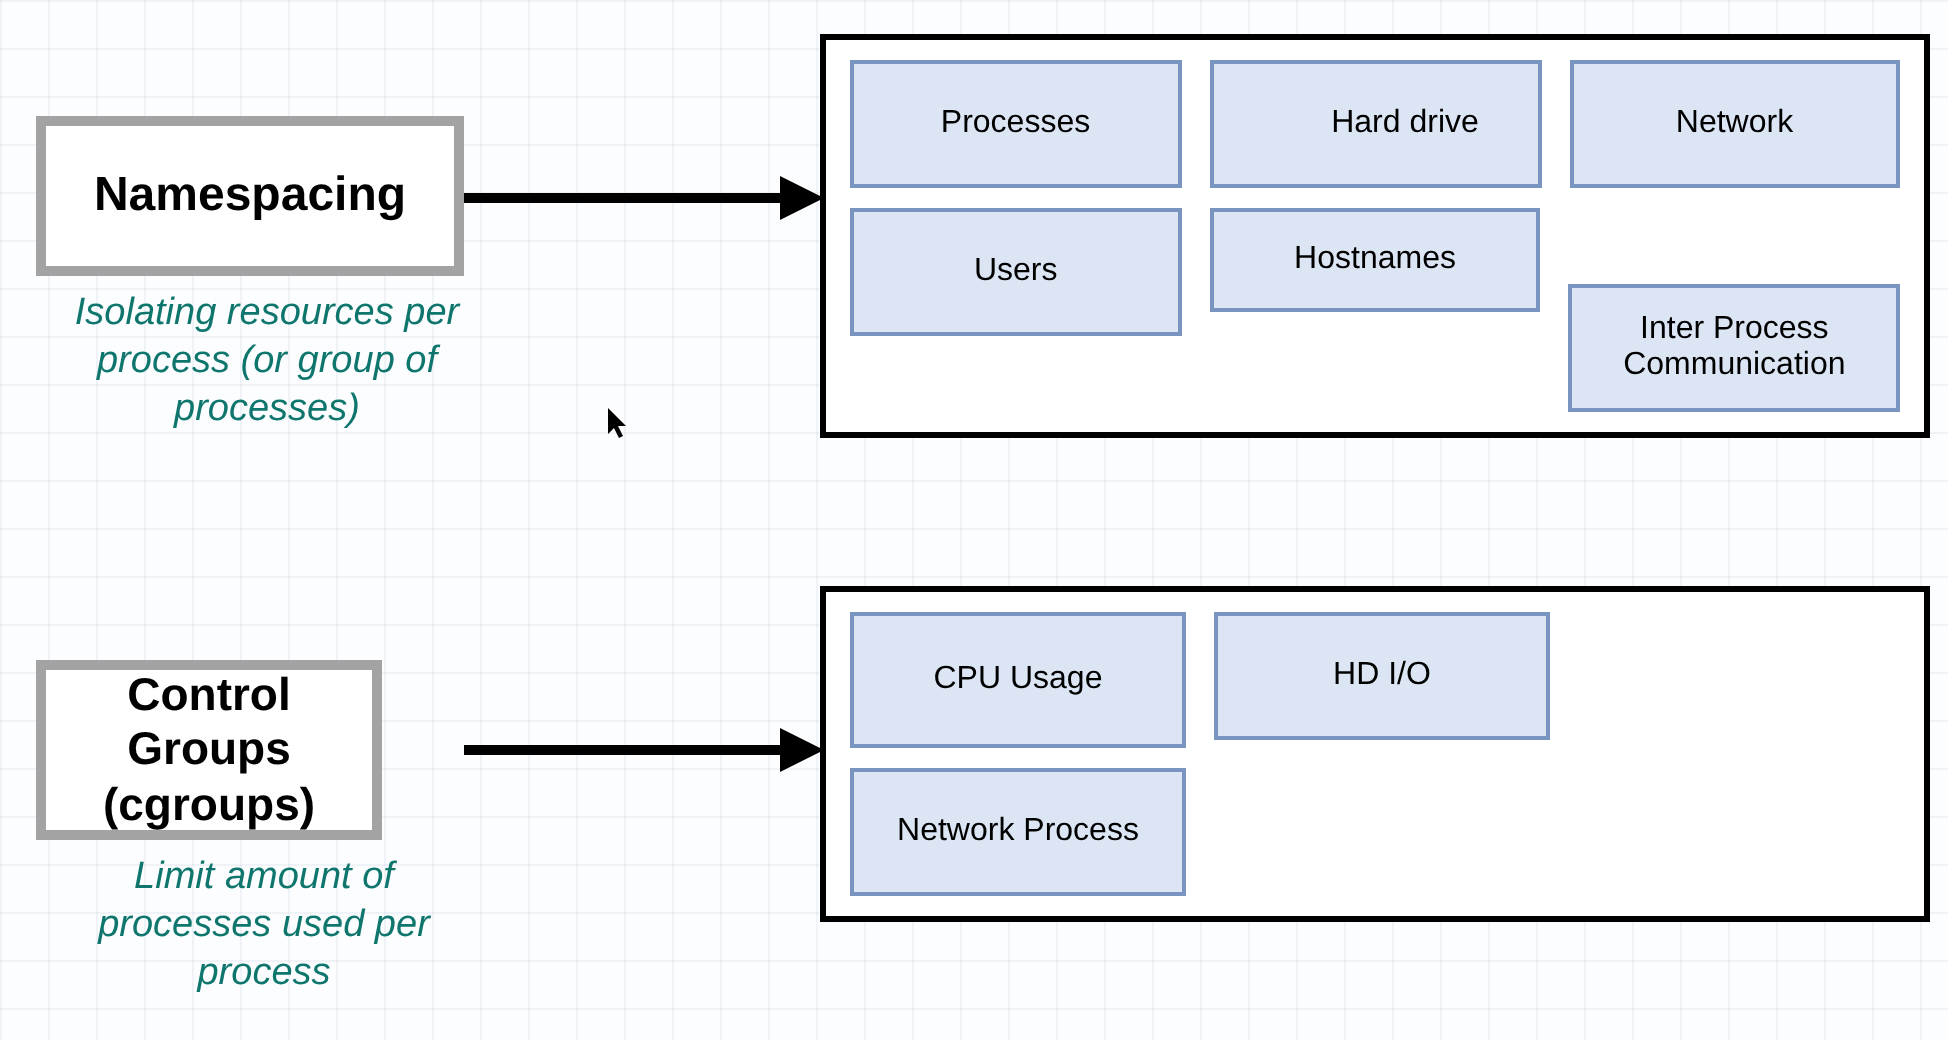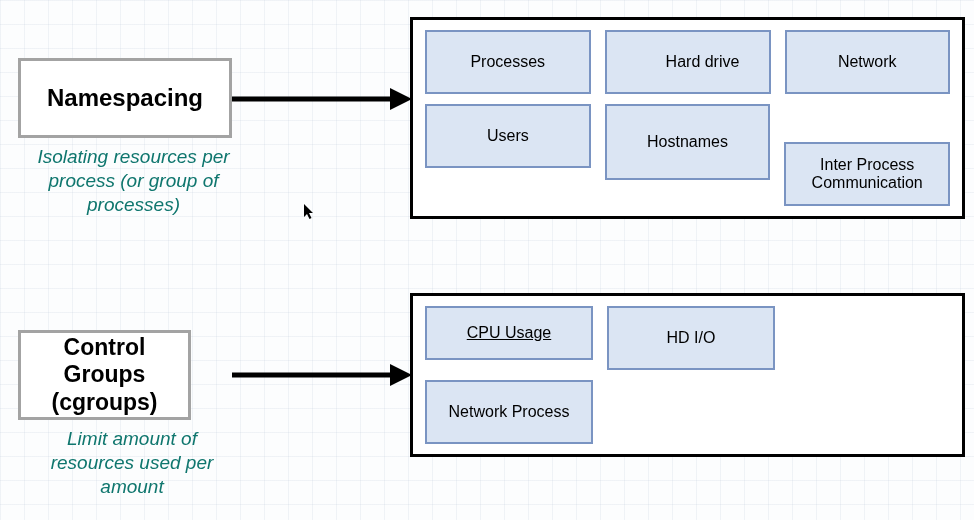--- a/index.html
+++ b/index.html
@@ -10,21 +10,21 @@
       background-image:
         linear-gradient(to right, rgba(200,210,225,0.25) 1px, transparent 1px),
         linear-gradient(to bottom, rgba(200,210,225,0.25) 1px, transparent 1px);
       background-size: 24px 24px;
       font-family: "Helvetica Neue", Arial, sans-serif;
       position: relative;
       overflow: hidden;
     }
     .concept-box {
       position: absolute;
-      border: 3px solid #a3a3a3;
+      border: 5px solid #a3a3a3;
       background: #fff;
       display: flex;
       align-items: center;
       justify-content: center;
       text-align: center;
     }
     .concept-title {
       font-weight: 700;
       font-size: 24px;
       line-height: 1.2;
@@ -88,39 +88,39 @@
 </svg>
 
 <div class="group-box" style="left:410px; top:17px; width:555px;">
   <div class="item-row">
     <div class="item-box" style="width:168px; height:64px;">Processes</div>
     <div class="item-box" style="width:168px; height:64px;padding-left:36px;">Hard drive</div>
     <div class="item-box" style="width:168px; height:64px;">Network</div>
   </div>
   <div class="item-row">
     <div class="item-box" style="width:168px; height:64px;">Users</div>
-    <div class="item-box" style="width:168px; height:76px;">Hostnames</div>
+    <div class="item-box" style="width:168px; height:52px;">Hostnames</div>
     <div class="item-box" style="width:168px; height:64px;margin-top:38px;">Inter Process Communication</div>
   </div>
 </div>
 
 <div class="concept-box" style="left:18px; top:330px; width:173px; height:90px;">
   <div class="concept-title" style="font-size:23px;">Control Groups (cgroups)</div>
 </div>
 
-<div class="caption" style="left:38px; top:427px; width:188px;">Limit amount of resources used per amount</div>
+<div class="caption" style="left:38px; top:427px; width:188px;">Limit amount of processes used per process</div>
 
 <svg class="arrow" style="left:232px; top:360px; width:180px; height:30px;" viewBox="0 0 180 30">
   <line x1="0" y1="15" x2="158" y2="15" stroke="#000" stroke-width="5"></line>
   <polygon points="158,4 180,15 158,26" fill="#000"></polygon>
 </svg>
 
 <div class="group-box" style="left:410px; top:293px; width:555px;">
   <div class="item-row">
-    <div class="item-box" style="width:168px; height:54px;text-decoration:underline;">CPU Usage</div>
+    <div class="item-box" style="width:168px; height:68px;">CPU Usage</div>
     <div class="item-box" style="width:168px; height:64px;">HD I/O</div>
   </div>
   <div class="item-row">
     <div class="item-box" style="width:168px; height:64px;">Network Process</div>
   </div>
 </div>
 
 <div class="cursor" style="left:304px; top:204px;">
   <svg width="12" height="16" viewBox="0 0 12 16">
     <path d="M0,0 L0,13 L3,10 L5.5,15 L7.5,14 L5,9 L9,9 Z" fill="#000"></path>

